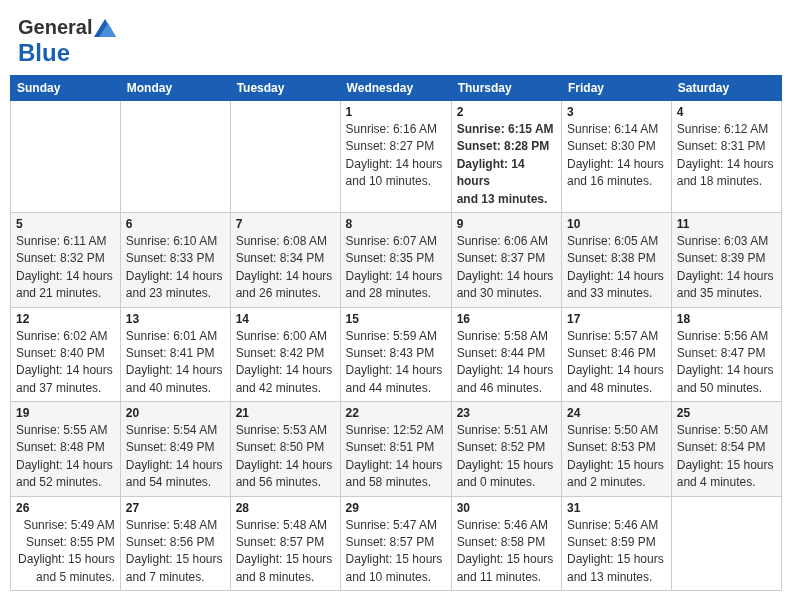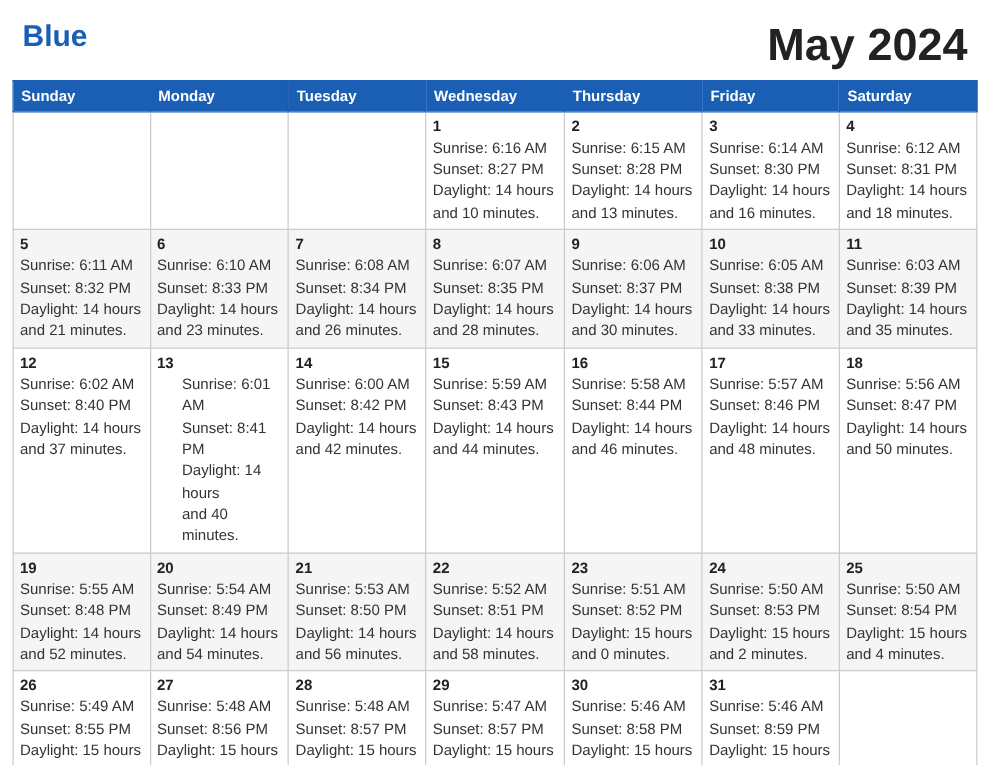--- a/index.html
+++ b/index.html
@@ -92,24 +92,30 @@
     }
     .empty-cell {
       background: #fff !important;
     }
   </style>
 </head>
 <body>
 
 <div class="header">
   <div class="logo">
+    <div class="logo-text">
+      <span class="logo-general">General</span>
+      <svg class="logo-icon" viewBox="0 0 22 18">
+        <polygon points="0,18 11,0 22,18" fill="#1a5fb4"></polygon>
+        <polygon points="5,18 14,4 22,18" fill="#4a90d9"></polygon>
+      </svg>
+    </div>
     <span class="logo-blue">Blue</span>
   </div>
   <div class="title-block">
-    <div class="month-title">May 2024</div>
   </div>
 </div>
 
 <table class="calendar">
   <thead>
     <tr>
     <th>Sunday</th>
         <th>Monday</th>
         <th>Tuesday</th>
         <th>Wednesday</th>
@@ -125,21 +131,21 @@
         <td class="empty-cell"></td>
         <td>
           <div class="day-num">1</div>
           <div class="day-info" style="white-space: pre-line;">Sunrise: 6:16 AM
 Sunset: 8:27 PM
 Daylight: 14 hours
 and 10 minutes.</div>
         </td>
         <td>
           <div class="day-num">2</div>
-          <div class="day-info" style="white-space: pre-line;">Sunrise: 6:15 AM
+          <div class="day-info" style="white-space: pre-line; font-weight: bold;">Sunrise: 6:15 AM
 Sunset: 8:28 PM
 Daylight: 14 hours
 and 13 minutes.</div>
         </td>
         <td>
           <div class="day-num">3</div>
           <div class="day-info" style="white-space: pre-line;">Sunrise: 6:14 AM
 Sunset: 8:30 PM
 Daylight: 14 hours
 and 16 minutes.</div>
@@ -206,21 +212,21 @@
       <tr>
         <td>
           <div class="day-num">12</div>
           <div class="day-info" style="white-space: pre-line;">Sunrise: 6:02 AM
 Sunset: 8:40 PM
 Daylight: 14 hours
 and 37 minutes.</div>
         </td>
         <td>
           <div class="day-num">13</div>
-          <div class="day-info" style="white-space: pre-line; margin-left: 20px;">Sunrise: 6:01 AM
+          <div class="day-info" style="white-space: pre-line;">Sunrise: 6:01 AM
 Sunset: 8:41 PM
 Daylight: 14 hours
 and 40 minutes.</div>
         </td>
         <td>
           <div class="day-num">14</div>
           <div class="day-info" style="white-space: pre-line;">Sunrise: 6:00 AM
 Sunset: 8:42 PM
 Daylight: 14 hours
 and 42 minutes.</div>
@@ -271,21 +277,21 @@
         </td>
         <td>
           <div class="day-num">21</div>
           <div class="day-info" style="white-space: pre-line;">Sunrise: 5:53 AM
 Sunset: 8:50 PM
 Daylight: 14 hours
 and 56 minutes.</div>
         </td>
         <td>
           <div class="day-num">22</div>
-          <div class="day-info" style="white-space: pre-line;">Sunrise: 5:52 AM
+          <div class="day-info" style="white-space: pre-line;">Sunrise: 12:52 AM
 Sunset: 8:51 PM
 Daylight: 14 hours
 and 58 minutes.</div>
         </td>
         <td>
           <div class="day-num">23</div>
           <div class="day-info" style="white-space: pre-line;">Sunrise: 5:51 AM
 Sunset: 8:52 PM
 Daylight: 15 hours
 and 0 minutes.</div>
@@ -301,21 +307,21 @@
           <div class="day-num">25</div>
           <div class="day-info" style="white-space: pre-line;">Sunrise: 5:50 AM
 Sunset: 8:54 PM
 Daylight: 15 hours
 and 4 minutes.</div>
         </td>
       </tr>
       <tr>
         <td>
           <div class="day-num">26</div>
-          <div class="day-info" style="white-space: pre-line;">Sunrise: 5:49 AM
+          <div class="day-info" style="white-space: pre-line; text-align: right;">Sunrise: 5:49 AM
 Sunset: 8:55 PM
 Daylight: 15 hours
 and 5 minutes.</div>
         </td>
         <td>
           <div class="day-num">27</div>
           <div class="day-info" style="white-space: pre-line;">Sunrise: 5:48 AM
 Sunset: 8:56 PM
 Daylight: 15 hours
 and 7 minutes.</div>

